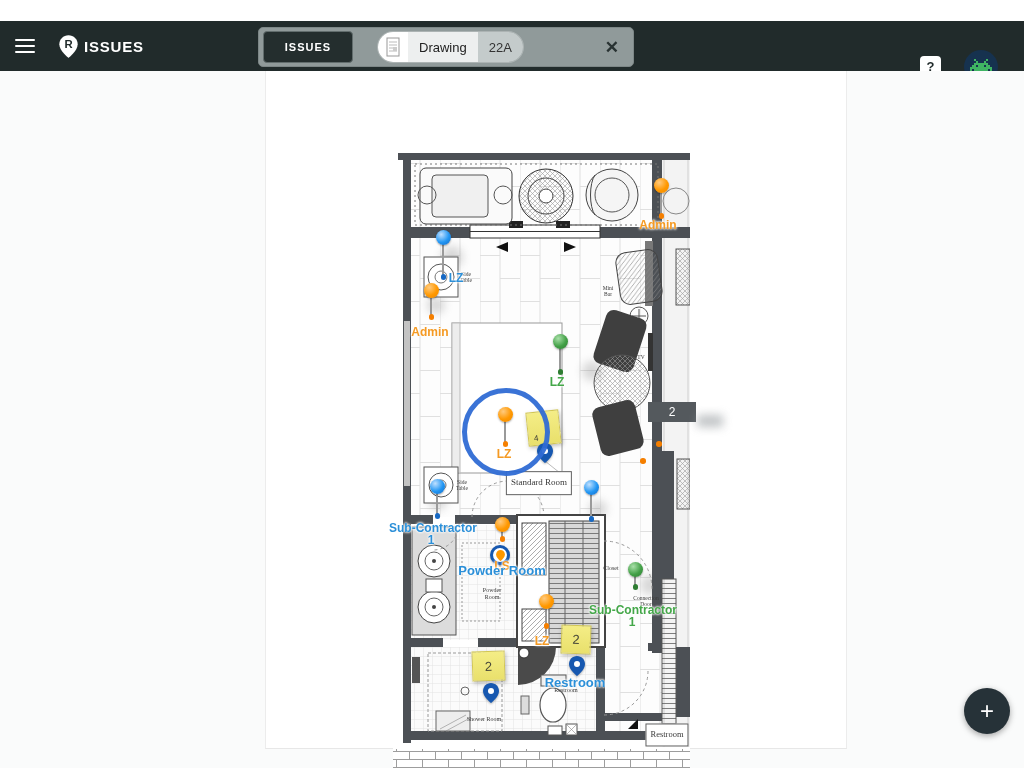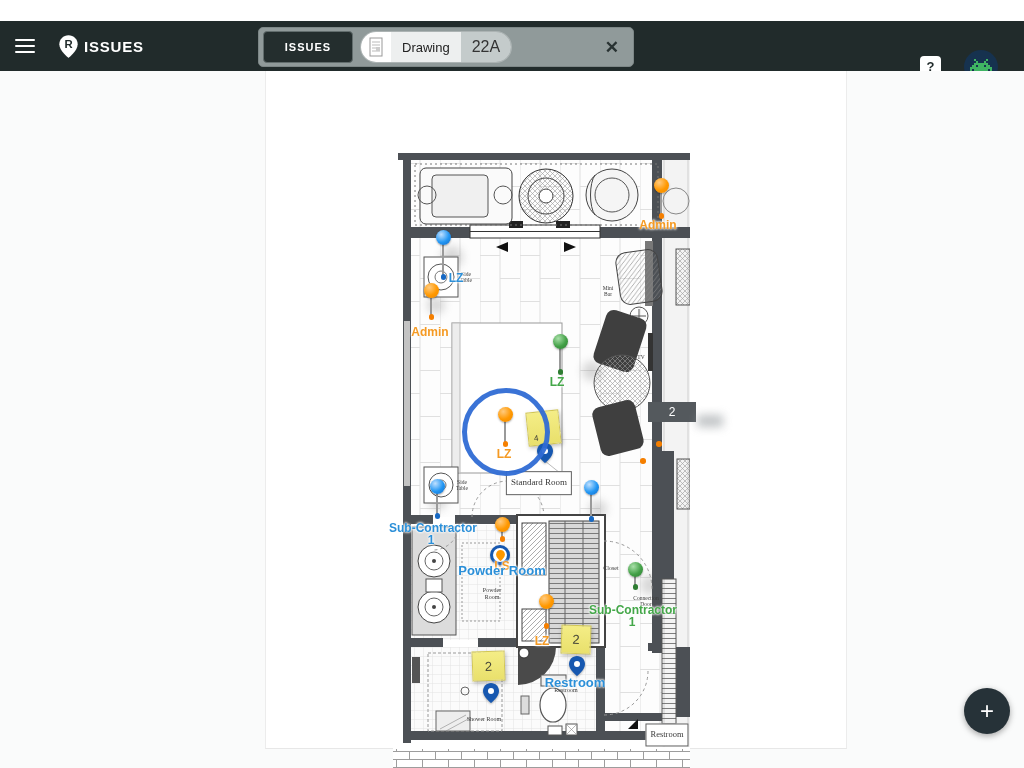--- a/index.html
+++ b/index.html
@@ -9,25 +9,25 @@
     display:flex;align-items:center}
   .burger{width:20px;height:14px;margin-left:15px;display:flex;flex-direction:column;justify-content:space-between;cursor:pointer}
   .burger i{display:block;height:2.4px;background:#fff;border-radius:1px}
   .logo{display:flex;align-items:center;margin-left:23px}
   .logo-text{color:#fff;font-size:15px;font-weight:bold;letter-spacing:.8px;margin-left:5px}
   .tabstrip{position:absolute;left:258px;top:6px;width:374px;height:38px;background:#909a9a;
     border:1px solid #7d8787;border-radius:5px;display:flex;align-items:center}
   .issues-btn{margin-left:4px;width:88px;height:30px;background:#242e2e;border:1.5px solid #626d6d;
     border-radius:4px;color:#fff;font-size:11px;font-weight:bold;letter-spacing:1px;
     display:flex;align-items:center;justify-content:center;cursor:pointer}
-  .tabpill{margin-left:8px;height:30px;display:flex;align-items:stretch;border-radius:15px;overflow:hidden;cursor:pointer;
+  .tabpill{margin-left:25px;height:30px;display:flex;align-items:stretch;border-radius:15px;overflow:hidden;cursor:pointer;
     box-shadow:0 0 0 1px rgba(255,255,255,.25)}
   .thumb{width:30px;background:#fff;display:flex;align-items:center;justify-content:center}
   .tabname{background:#edefef;color:#222;font-size:13px;display:flex;align-items:center;padding:0 11px}
-  .tabbadge{background:#c4cbcb;color:#333;font-size:16px;display:flex;align-items:center;padding:0 11px}
+  .tabbadge{background:#c4cbcb;color:#333;font-size:13px;display:flex;align-items:center;padding:0 11px}
   .tabclose{position:absolute;right:10px;top:0;height:38px;display:flex;align-items:center;
     color:#283232;font-size:17px;font-weight:bold;cursor:pointer;padding:0 4px}
   .helpbox{position:absolute;left:920px;top:35px;width:21px;height:21px;background:#fff;border-radius:4px;
     color:#1f2929;font-size:13px;font-weight:bold;display:flex;align-items:center;justify-content:center;cursor:pointer}
   .helpbox:after{content:"";position:absolute;left:2px;bottom:-5px;border:3px solid transparent;border-top:4px solid #fff;border-left:4px solid #fff}
   .avatar{position:absolute;left:964px;top:29px;width:34px;height:34px;border-radius:50%;background:#16324f;
     display:flex;align-items:center;justify-content:center;cursor:pointer;overflow:hidden}
   
   .canvas{position:absolute;left:0;top:71px;width:1024px;height:697px;background:#fafbfb}
   .pagecol{position:absolute;left:265px;top:0;width:580px;height:677px;background:#fff;

